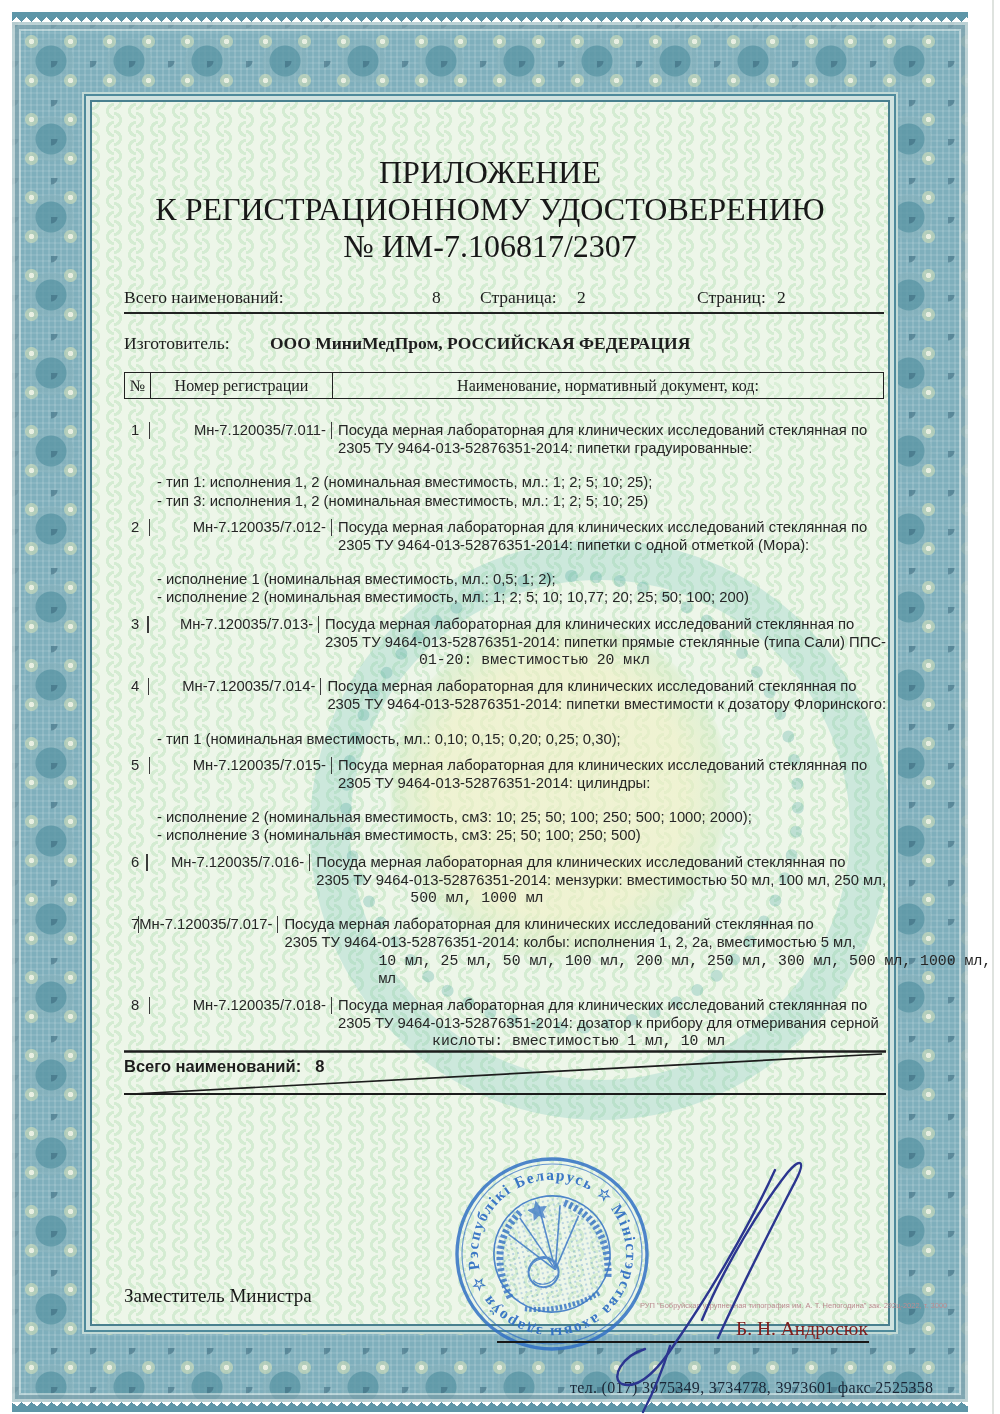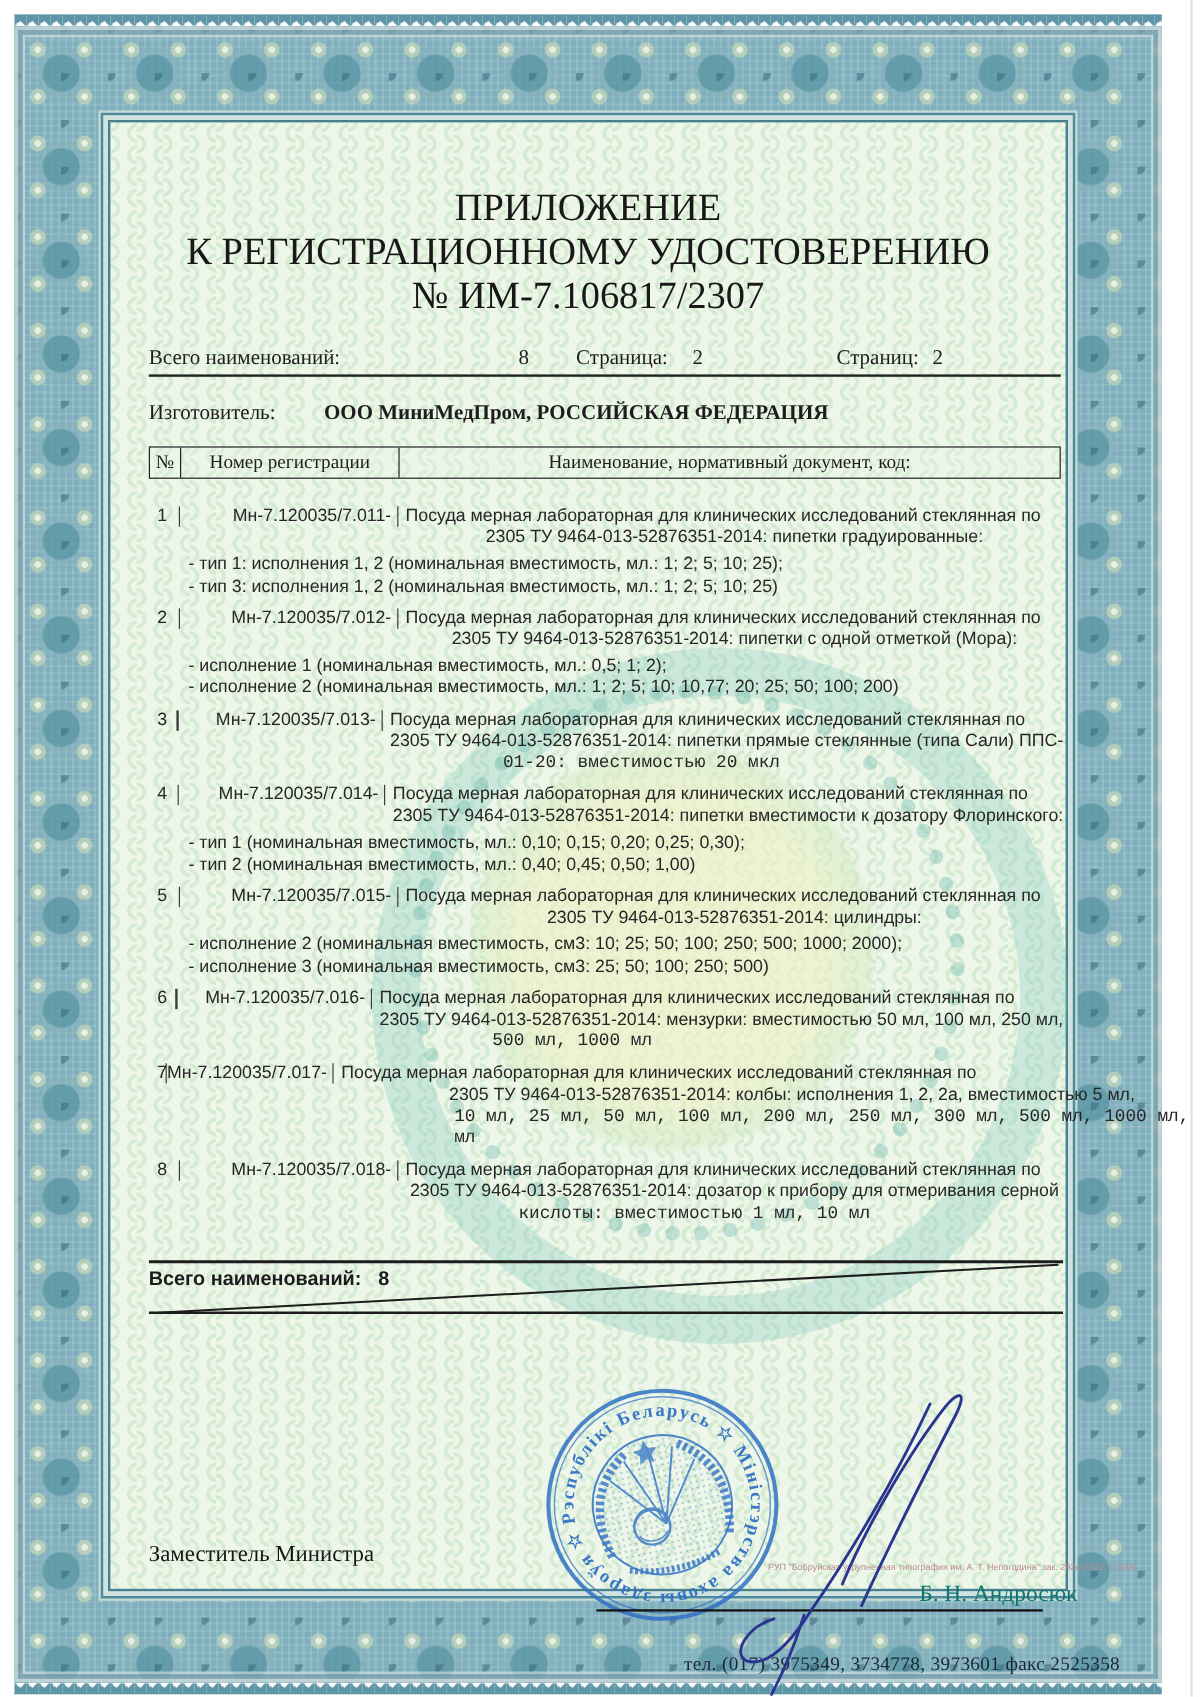--- a/index.html
+++ b/index.html
@@ -67,34 +67,34 @@
     font-family:"Liberation Sans",sans-serif;font-size:14.8px;line-height:18.2px;color:#262626;}
   .row{margin-top:8px;}
   .rows .row:first-child{margin-top:21px;}
   .row-main{display:flex;align-items:flex-start;}
   .cell-num{width:26px;padding-left:7px;box-sizing:border-box;position:relative;}
   .cell-num::after{content:'';position:absolute;right:0;top:1px;height:17px;width:1.4px;background:#3c3c3c;}
   .cell-reg{width:182px;text-align:right;padding-right:6px;box-sizing:border-box;position:relative;white-space:nowrap;}
   .cell-reg::after{content:'';position:absolute;right:0;top:1px;height:17px;width:1.4px;background:#3c3c3c;}
   .cell-desc{flex:1;padding-left:6px;}
   .dline{white-space:nowrap;}
-  .d0{text-align:left;} .d1{text-align:center;} .d2{text-align:left;padding-left:94px;font-family:Liberation Mono, monospace;}
-  .row-subs{margin-top:4px;}
+  .d0{text-align:left;} .d1{} .d2{text-align:left;padding-left:94px;font-family:Liberation Mono, monospace;}
+  .row-subs{margin-top:16px;}
   .sub{padding-left:33px;white-space:nowrap;}
 
   
   .zlines{position:absolute;left:32px;top:944px;width:762px;height:52px;}
   .footer-total{position:absolute;left:32px;top:955px;font-family:"Liberation Sans",sans-serif;
     font-weight:bold;font-size:16.5px;color:#1c1c1c;}
   .footer-total .ftv{margin-left:14px;}
   .deputy{position:absolute;left:32px;top:1183px;font-size:19px;color:#161616;}
 
   
   .sig-line{position:absolute;left:497px;top:1341px;width:372px;height:2px;background:#181818;z-index:6;}
-  .sig-name{position:absolute;left:766px;top:1318px;font-size:19.5px;color:#0f766e;z-index:7;white-space:nowrap;}
+  .sig-name{position:absolute;left:736px;top:1318px;font-size:19.5px;color:#7f1d1d;z-index:7;white-space:nowrap;}
   .print-note{position:absolute;left:640px;top:1301px;width:250px;font-family:"Liberation Sans",sans-serif;
     font-size:7.5px;color:#bb8b90;z-index:7;white-space:nowrap;}
   .phone{position:absolute;left:570px;top:1379px;font-size:16px;color:#1b2636;z-index:7;white-space:nowrap;letter-spacing:.3px;}
   .stamp-svg{position:absolute;left:452px;top:1154px;width:200px;height:200px;transform:rotate(-12deg);z-index:5;opacity:.93;}
   .sign-svg{position:absolute;left:560px;top:1140px;width:340px;height:274px;z-index:8;}
 </style>
 </head>
 <body>
 
 <div class="page">
@@ -182,21 +182,20 @@
           <div class="row-main">
             <div class="cell-num">4</div>
             <div class="cell-reg">Мн-7.120035/7.014-</div>
             <div class="cell-desc">
               <div class="dline d0">Посуда мерная лабораторная для клинических исследований стеклянная по</div>
               <div class="dline d1">2305 ТУ 9464-013-52876351-2014: пипетки вместимости к дозатору Флоринского:</div>
             </div>
           </div>
           <div class="row-subs">
             <div class="sub">- тип 1 (номинальная вместимость, мл.: 0,10; 0,15; 0,20; 0,25; 0,30);</div>
-            <div class="sub">- тип 2 (номинальная вместимость, мл.: 0,40; 0,45; 0,50; 1,00)</div>
           </div>
         </div>
         <div class="row">
           <div class="row-main">
             <div class="cell-num">5</div>
             <div class="cell-reg">Мн-7.120035/7.015-</div>
             <div class="cell-desc">
               <div class="dline d0">Посуда мерная лабораторная для клинических исследований стеклянная по</div>
               <div class="dline d1">2305 ТУ 9464-013-52876351-2014: цилиндры:</div>
             </div>

